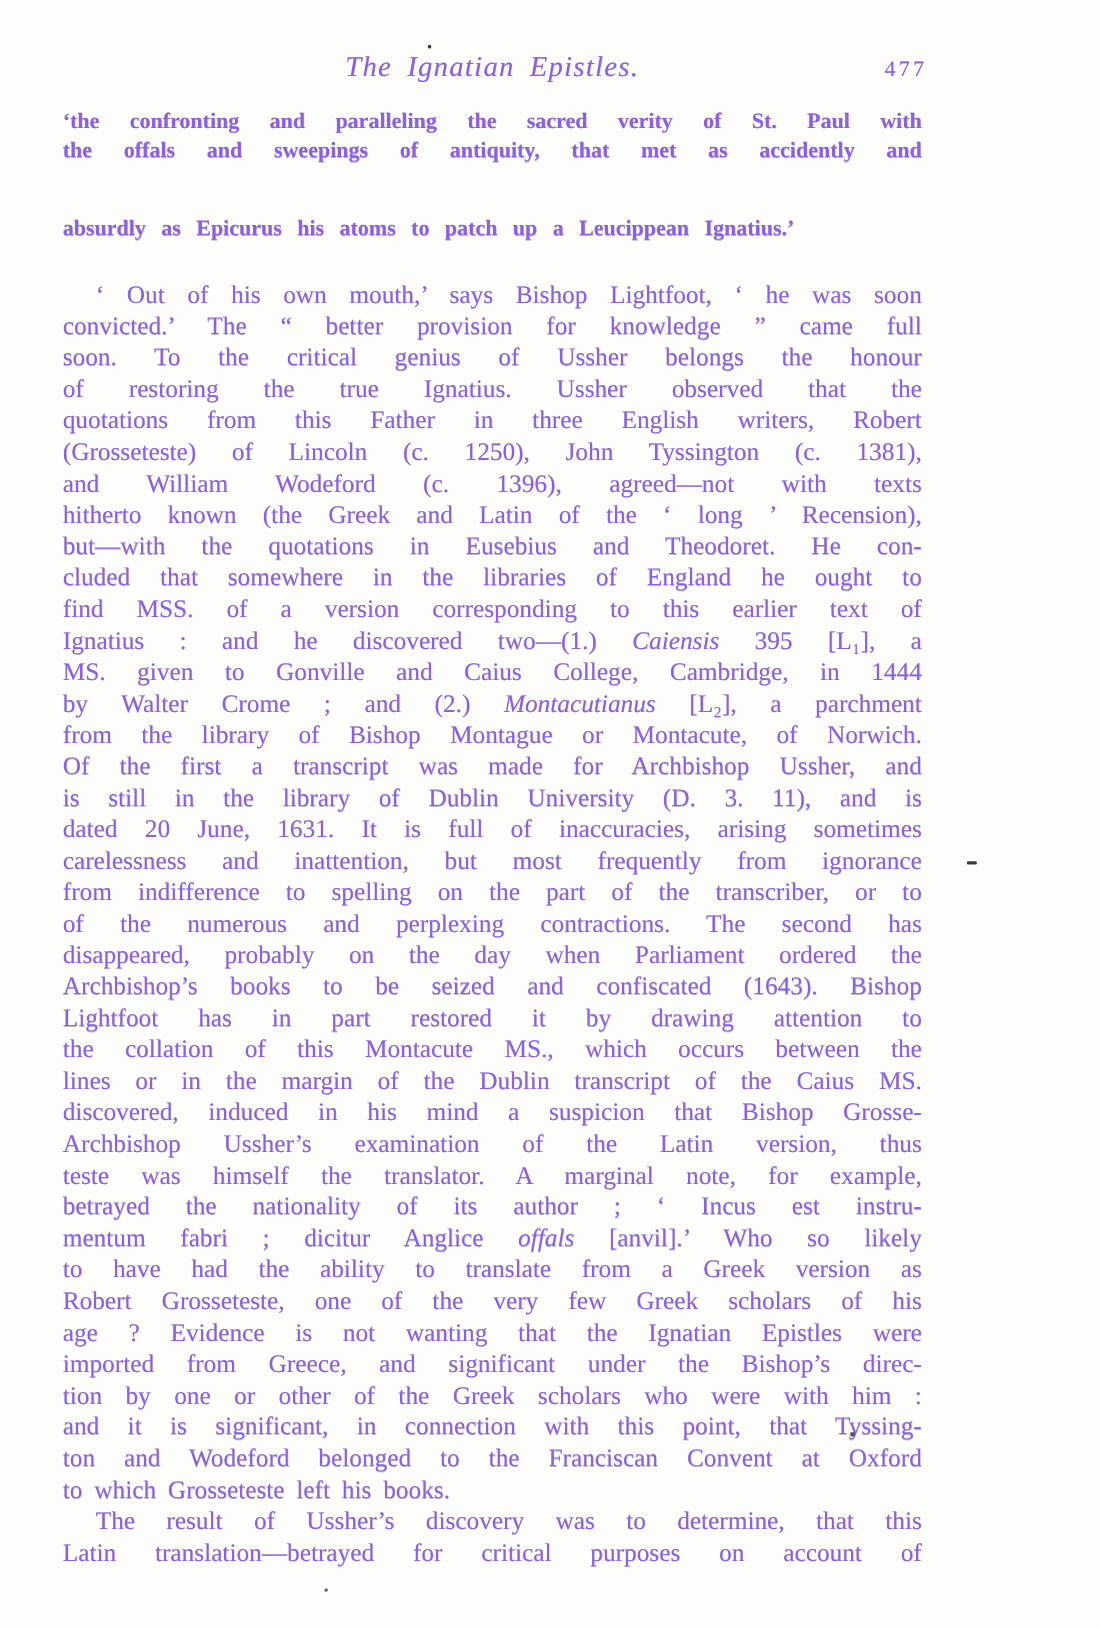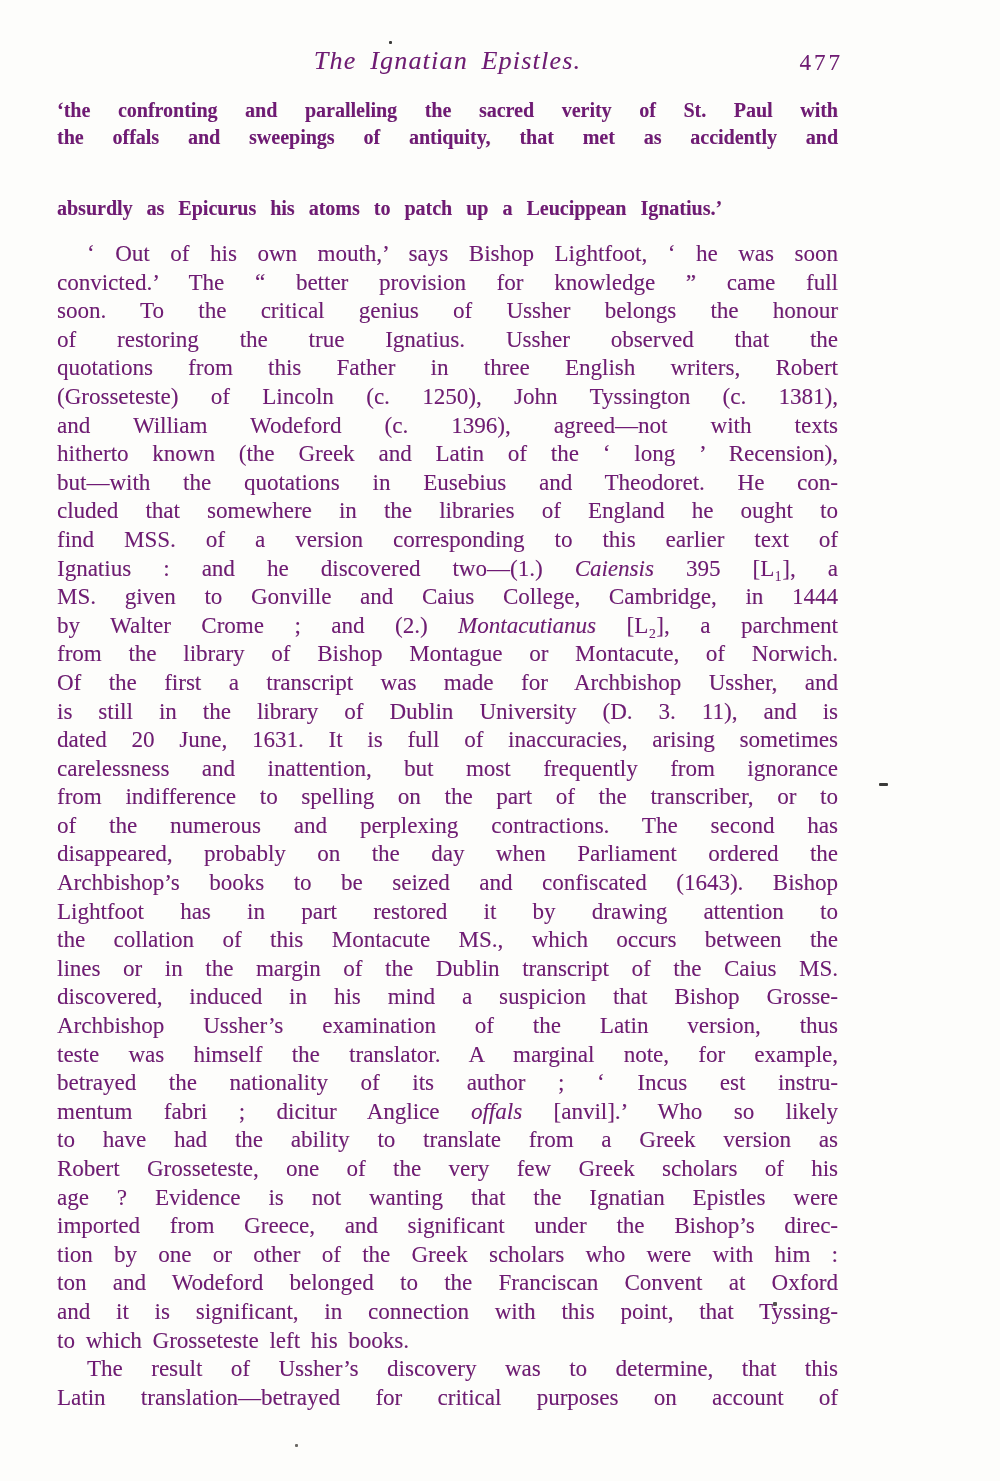--- a/index.html
+++ b/index.html
@@ -6,21 +6,21 @@
   html, body {
     margin: 0;
     padding: 0;
     background: #ffffff;
   }
   .page {
     position: relative;
     width: 1000px;
     height: 1481px;
     background: #fdfdfb;
-    color: #701a75;
+    color: #8b5cf6;
     font-family: "Liberation Serif", "DejaVu Serif", serif;
     overflow: hidden;
     text-shadow: 0.3px 0.3px 0 rgba(20,18,16,0.28);
   }
   .col {
     position: absolute;
     left: 57px;
     top: 44px;
     width: 781px;
   }
@@ -34,37 +34,37 @@
     font-style: italic;
     font-size: 26px;
     letter-spacing: 1.2px;
     word-spacing: 6px;
     line-height: 34px;
   }
   .pnum {
     position: absolute;
     right: -5px;
     top: 2px;
-    font-size: 23px;
+    font-size: 20px;
     letter-spacing: 3px;
     line-height: 34px;
   }
   
   .quote {
     margin-top: 19px;
   }
   .qln {
     font-size: 20px;
     line-height: 27px;
     height: 27px;
     word-spacing: 4px;
     font-weight: bold;
   }
   
-  .para1 { margin-top: 18px; font-family: Liberation Serif, serif; }
+  .para1 { margin-top: 32px; font-family: Liberation Serif, serif; }
   .ln {
     font-size: 23px;
     line-height: 28.6px;
     height: 28.6px;
     word-spacing: 1.5px;
   }
   .j {
     text-align: justify;
     text-align-last: justify;
   }
@@ -134,22 +134,22 @@
       <div class="ln j">discovered, induced in his mind a suspicion that Bishop Grosse-</div>
       <div class="ln j">Archbishop Ussher’s examination of the Latin version, thus</div>
       <div class="ln j">teste was himself the translator.  A marginal note, for example,</div>
       <div class="ln j">betrayed the nationality of its author ; ‘ Incus est instru-</div>
       <div class="ln j"><span>mentum fabri ; dicitur Anglice </span><i class="it">offals</i><span> [anvil].’  Who so likely</span></div>
       <div class="ln j">to have had the ability to translate from a Greek version as</div>
       <div class="ln j">Robert Grosseteste, one of the very few Greek scholars of his</div>
       <div class="ln j">age ?  Evidence is not wanting that the Ignatian Epistles were</div>
       <div class="ln j">imported from Greece, and significant under the Bishop’s direc-</div>
       <div class="ln j">tion by one or other of the Greek scholars who were with him :</div>
+      <div class="ln j">and it is significant, in connection with this point, that Tyssing-</div>
       <div class="ln j">ton and Wodeford belonged to the Franciscan Convent at Oxford</div>
-      <div class="ln j">and it is significant, in connection with this point, that Tyssing-</div>
       <div class="ln end">to which Grosseteste left his books.</div>
     </section>
 
     <section class="para2">
       <div class="ln j ind">The result of Ussher’s discovery was to determine, that this</div>
       <div class="ln j">Latin translation—betrayed for critical purposes on account of</div>
     </section>
 
   </div>
 

